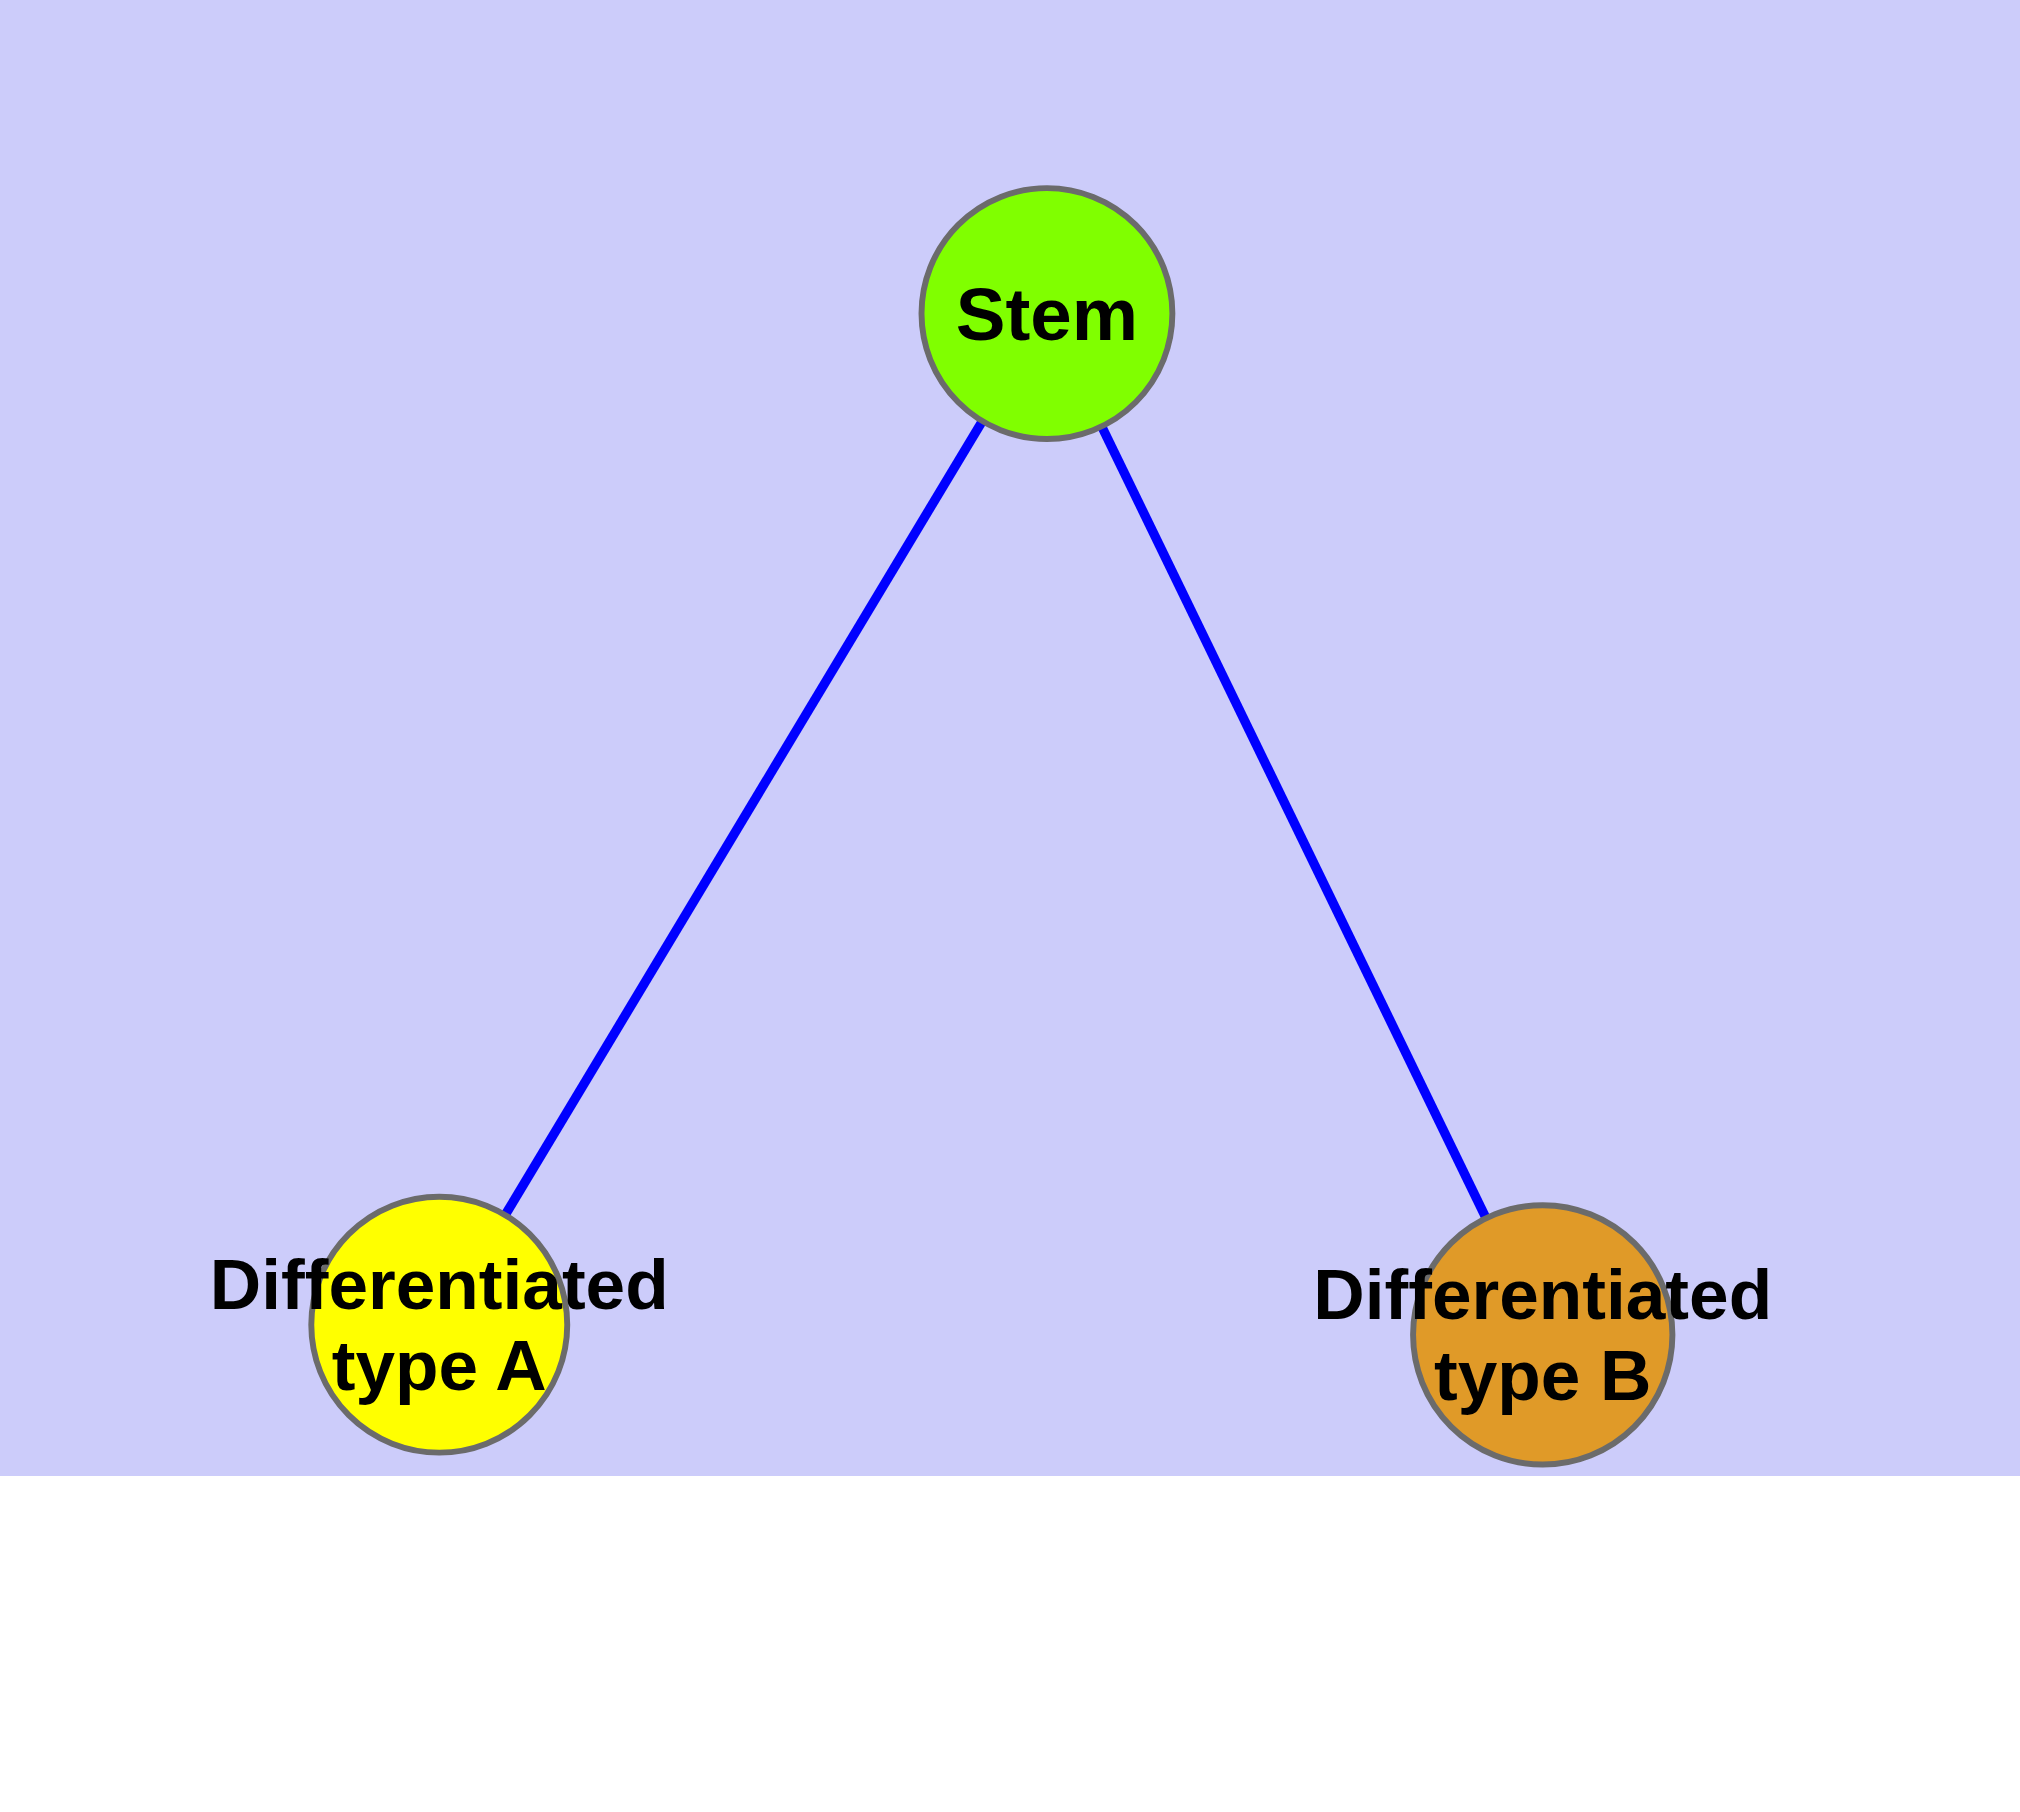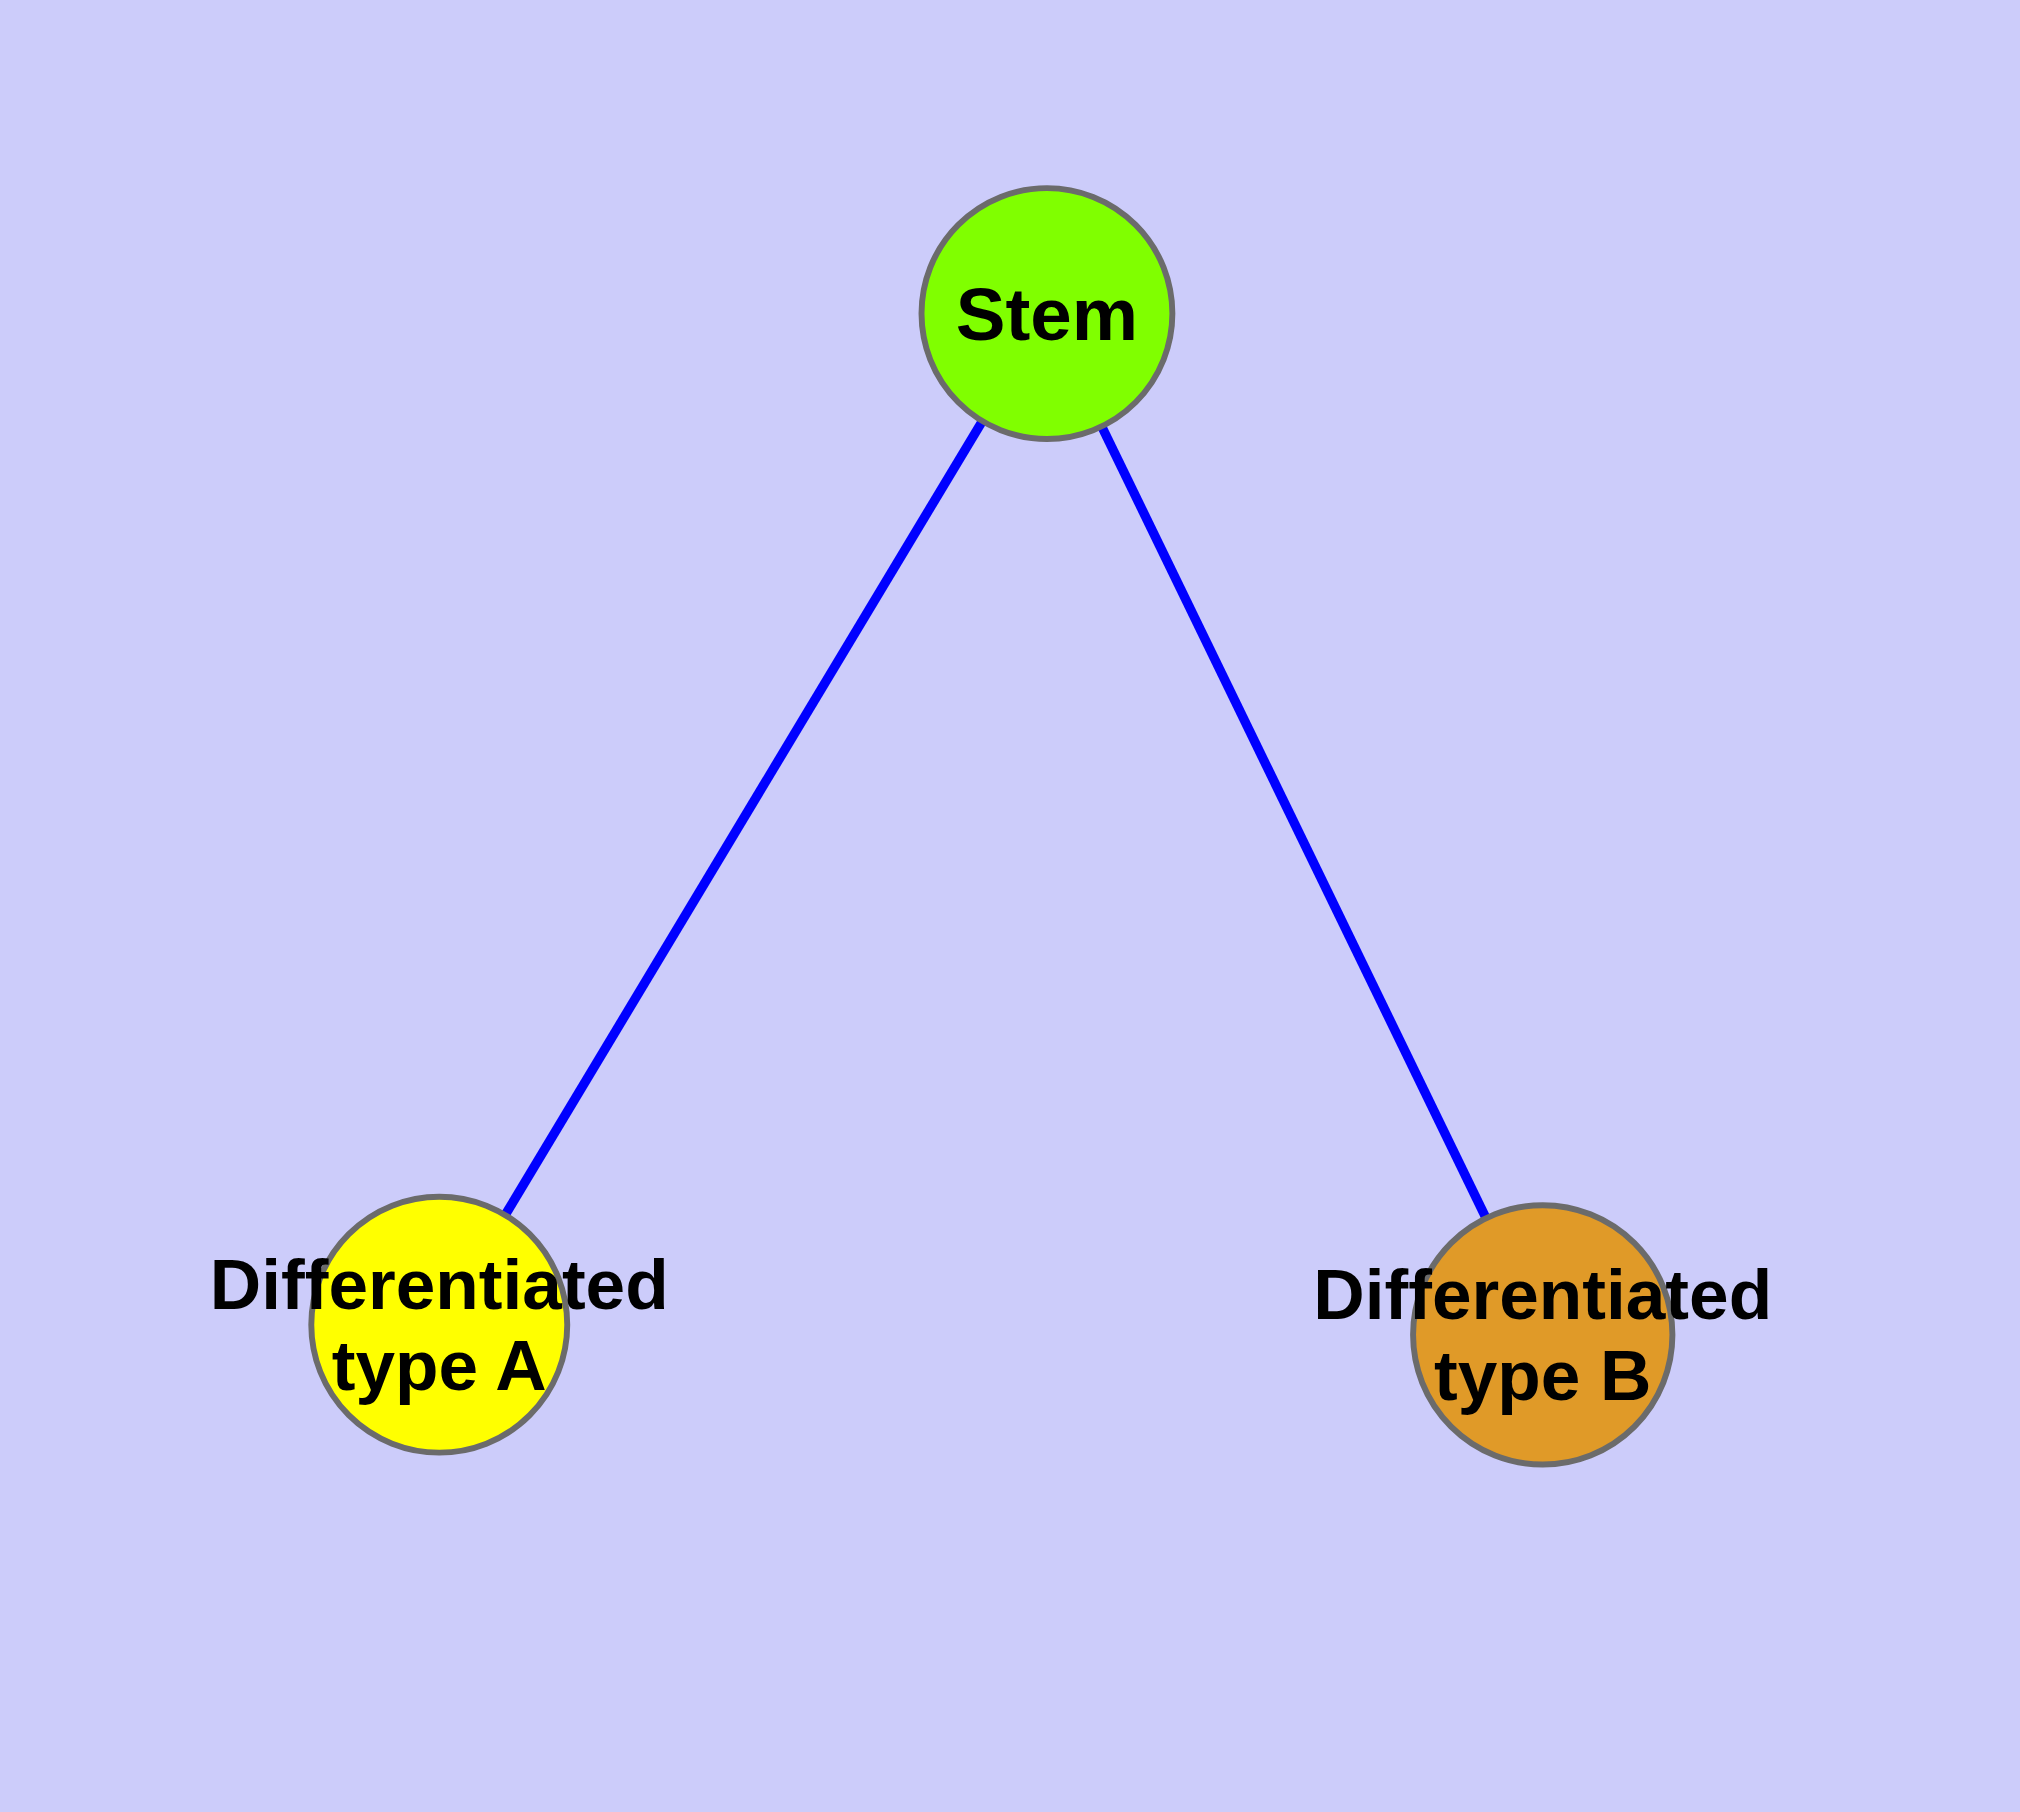--- a/index.html
+++ b/index.html
@@ -33,21 +33,21 @@
     font-weight: bold;
     fill: #000000;
     text-anchor: middle;
     font-family: "Liberation Sans", sans-serif;
     paint-order: normal;
   }
 </style>
 </head>
 <body>
 
-<div id="canvas" style="width: 2021px; height: 1812px;">
+<div id="canvas" style="width: 2021px; height: 1476px;">
 
   <div id="bg-rect" style="background: rgb(204, 204, 250);"></div>
 
   <svg id="graph-svg" viewBox="0 0 2384 2138" xmlns="http://www.w3.org/2000/svg">
 
     <g id="edges-group">
         <line x1="1158.2456981822115" y1="497.7097378920803" x2="596.2996904449922" y2="1432.7189251033813" stroke="#0000ff" stroke-width="11" stroke-linecap="butt"></line>
         <line x1="1300.0729742240399" y1="504.0392033161845" x2="1752.7433689228046" y2="1436.4628368409906" stroke="#0000ff" stroke-width="11" stroke-linecap="butt"></line>
       </g>
     <g id="nodes-group">

